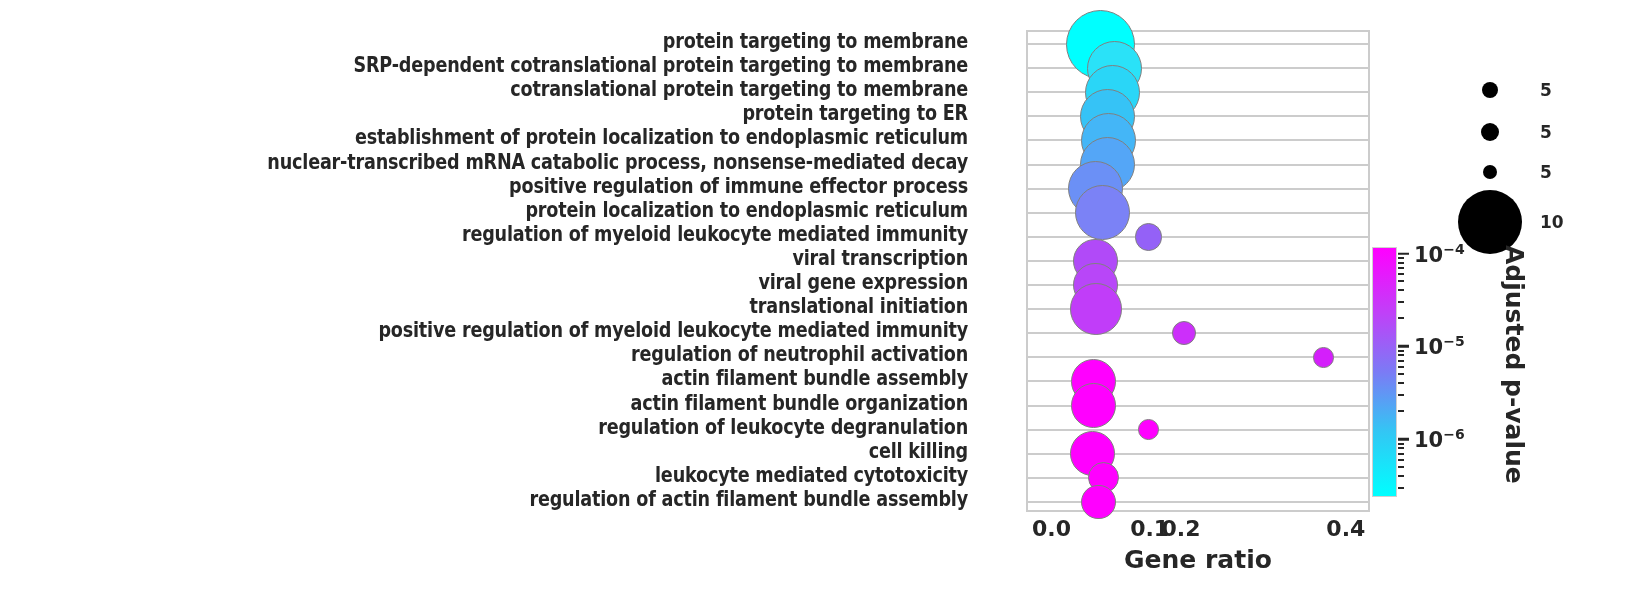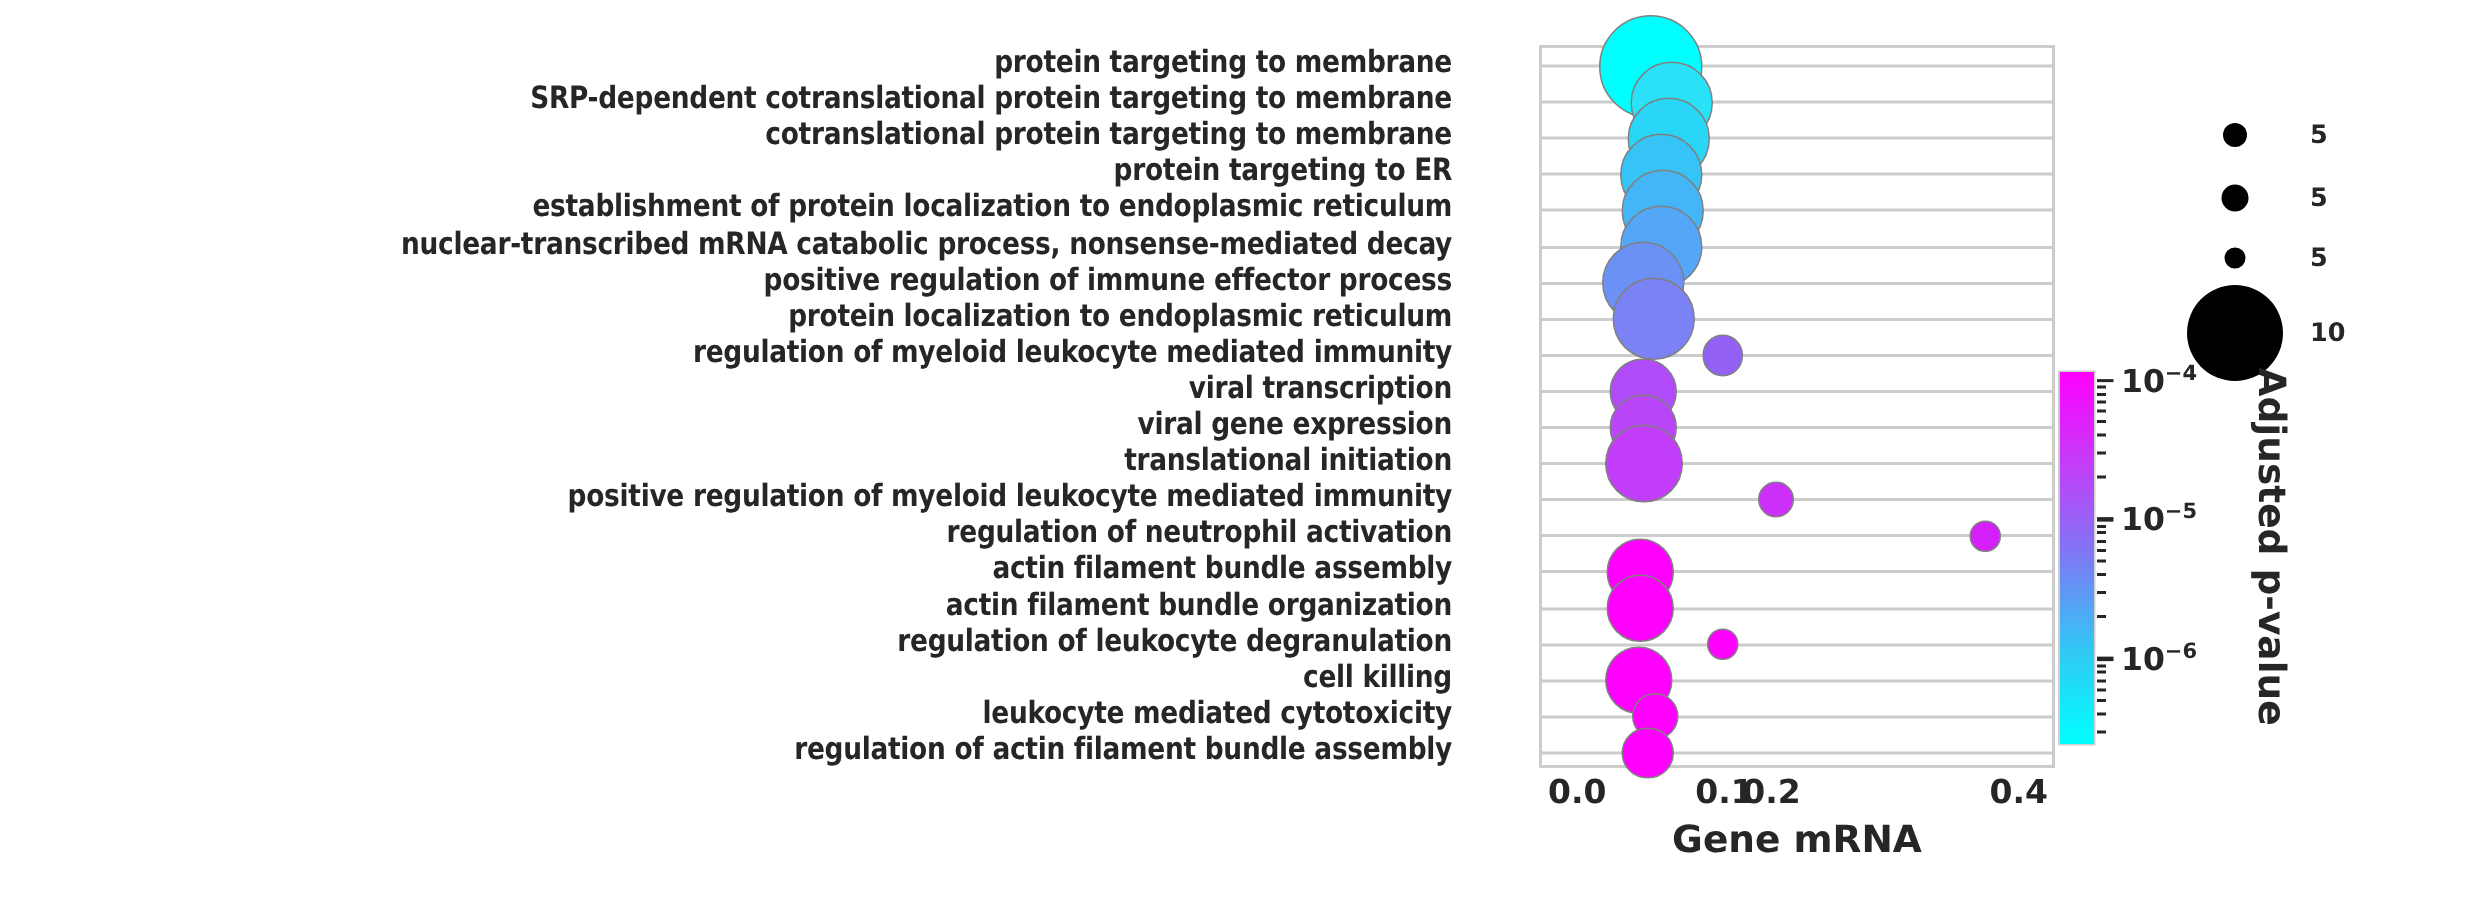--- a/index.html
+++ b/index.html
@@ -130,21 +130,21 @@
         <div class="bubble" title="regulation of actin filament bundle assembly" style="left: 53.3946px; top: 452.7px; width: 34.5px; height: 34.5px; background: rgb(255, 0, 255);"></div>
       </div>
   </div>
 
   <div id="xticks">
       <div class="xtick" style="left: 1051.51px;">0.0</div>
       <div class="xtick" style="left: 1149.63px;">0.1</div>
       <div class="xtick" style="left: 1181px;">0.2</div>
       <div class="xtick" style="left: 1345.86px;">0.4</div>
     </div>
-  <div id="xaxis-title">Gene mRNA</div>
+  <div id="xaxis-title">Gene ratio</div>
 
   <div id="size-legend">
   <div class="sl-dot" style="left: 150px; top: 68px; width: 16px; height: 16px;"></div>
       <div class="sl-lab" style="left: 200px; top: 68px;">5</div>
       <div class="sl-dot" style="left: 150px; top: 110px; width: 18px; height: 18px;"></div>
       <div class="sl-lab" style="left: 200px; top: 110px;">5</div>
       <div class="sl-dot" style="left: 150px; top: 150px; width: 14px; height: 14px;"></div>
       <div class="sl-lab" style="left: 200px; top: 150px;">5</div>
       <div class="sl-dot" style="left: 150px; top: 200px; width: 64px; height: 64px;"></div>
       <div class="sl-lab" style="left: 200px; top: 200px;">10</div>

